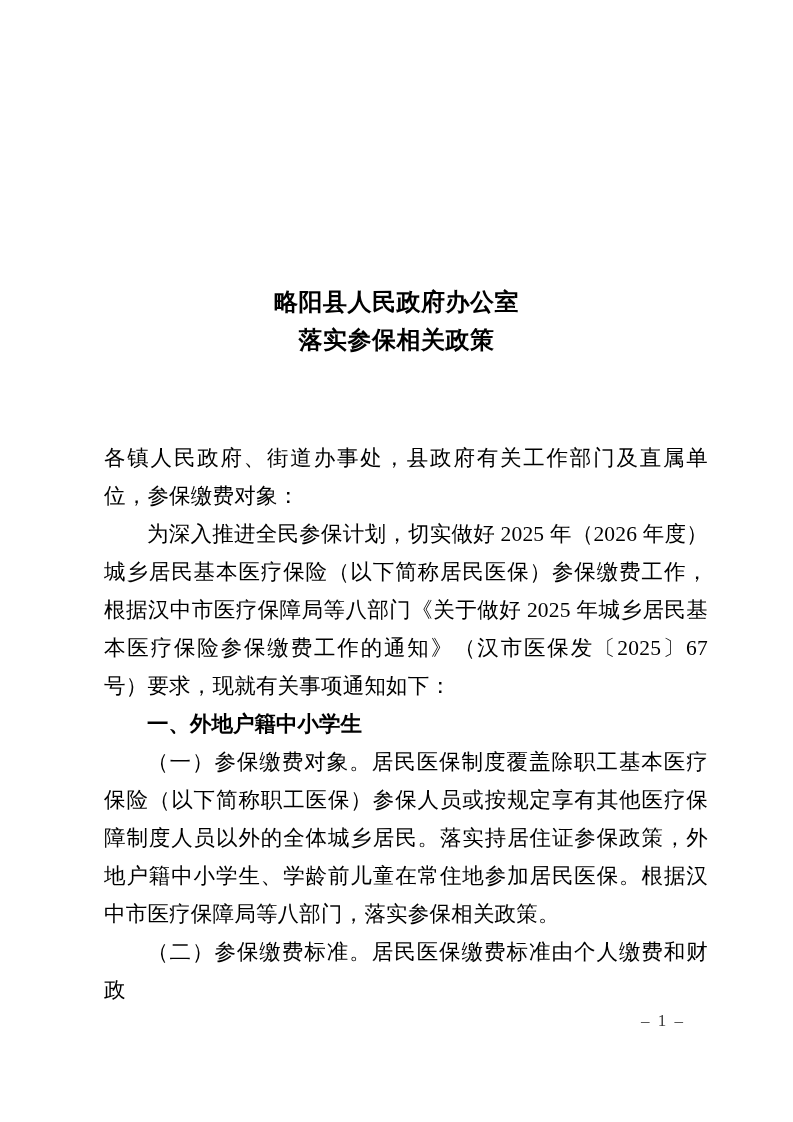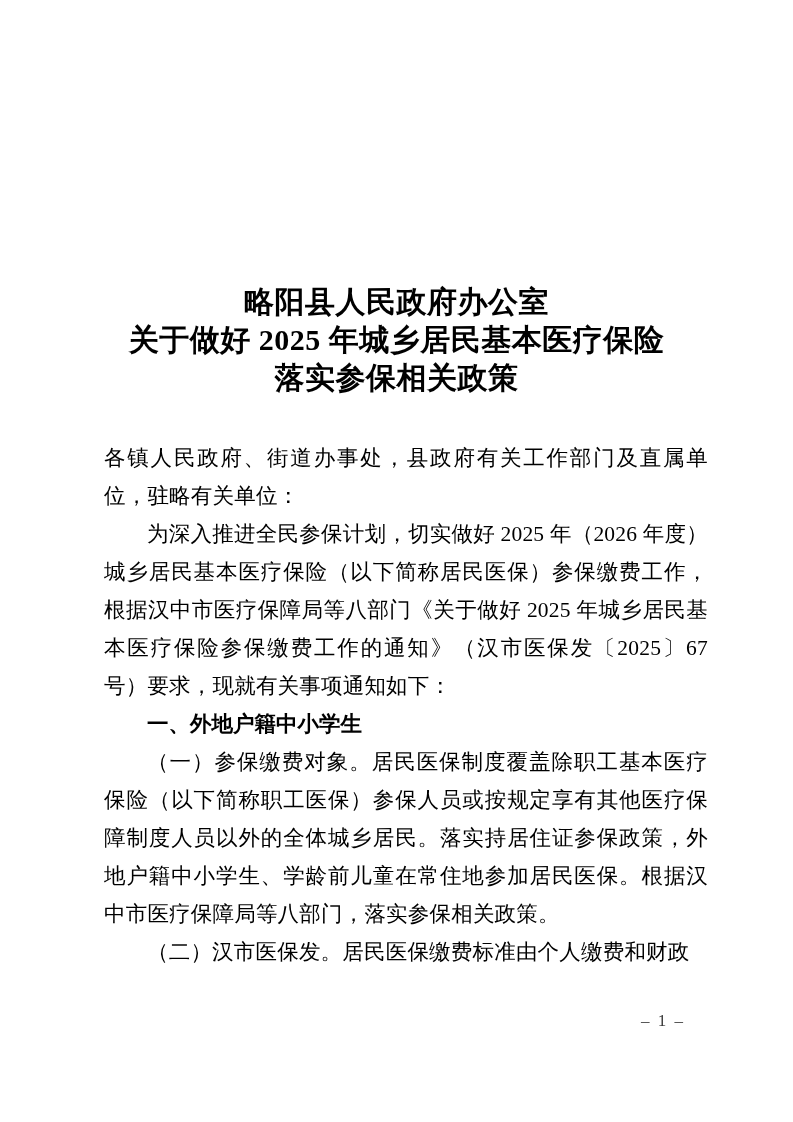--- a/index.html
+++ b/index.html
@@ -16,21 +16,21 @@
     font-family: "Liberation Serif", "DejaVu Serif", serif;
     color: #000000;
   }
   
   .doc-title {
     position: absolute;
     top: 283px;
     left: 0;
     right: 0;
     text-align: center;
-    font-size: 30px;
+    font-size: 24px;
     font-weight: 700;
     line-height: 38px;
     letter-spacing: 0.5px;
   }
   
   .doc-body {
     position: absolute;
     top: 439px;
     left: 104px;
     width: 604px;
@@ -65,29 +65,28 @@
     font-family: "Liberation Serif", "DejaVu Serif", serif;
   }
 </style>
 </head>
 <body>
 
 <div class="page">
 
   <header class="doc-title">
     <div>略阳县人民政府办公室</div>
-    <div>关于做好 2025 年城乡居民基本医疗保险</div>
     <div>落实参保相关政策</div>
   </header>
 
   <main class="doc-body">
-    <p class="no-indent">各镇人民政府、街道办事处，县政府有关工作部门及直属单位，驻略有关单位：</p>
+    <p class="no-indent">各镇人民政府、街道办事处，县政府有关工作部门及直属单位，参保缴费对象：</p>
     <p>为深入推进全民参保计划，切实做好 2025 年（2026 年度）城乡居民基本医疗保险（以下简称居民医保）参保缴费工作，根据汉中市医疗保障局等八部门《关于做好 2025 年城乡居民基本医疗保险参保缴费工作的通知》（汉市医保发〔2025〕67 号）要求，现就有关事项通知如下：</p>
     <p class="section-heading">一、外地户籍中小学生</p>
     <p>（一）参保缴费对象。居民医保制度覆盖除职工基本医疗保险（以下简称职工医保）参保人员或按规定享有其他医疗保障制度人员以外的全体城乡居民。落实持居住证参保政策，外地户籍中小学生、学龄前儿童在常住地参加居民医保。根据汉中市医疗保障局等八部门，落实参保相关政策。</p>
-    <p>（二）汉市医保发。居民医保缴费标准由个人缴费和财政</p>
+    <p>（二）参保缴费标准。居民医保缴费标准由个人缴费和财政</p>
   </main>
 
   <footer class="page-footer">
     <span>– 1 –</span>
   </footer>
 
 </div>
 
 </body></html>

